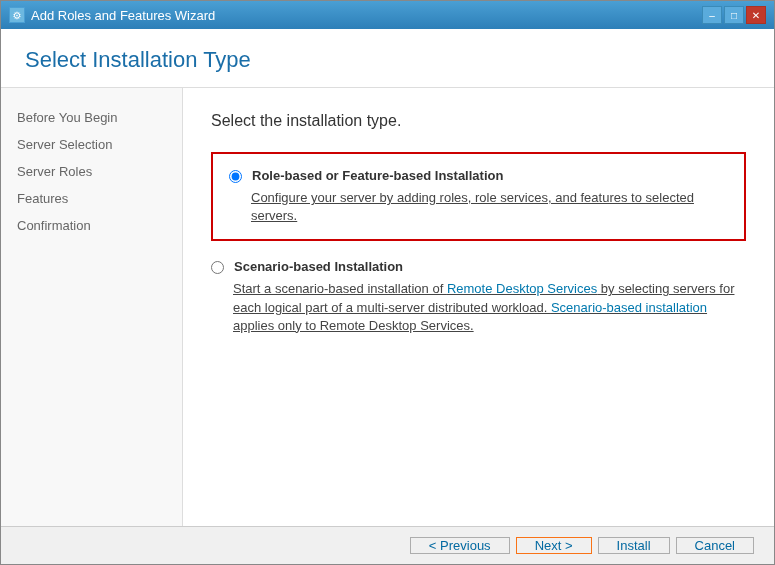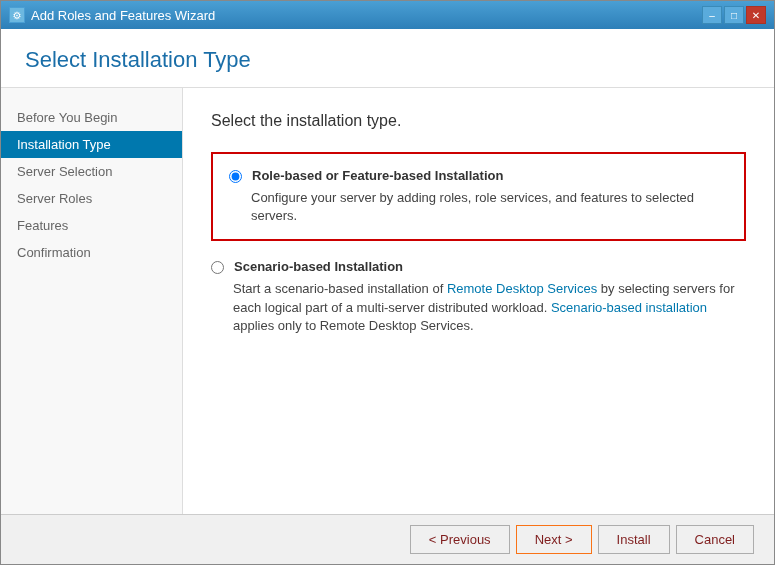--- a/index.html
+++ b/index.html
@@ -190,20 +190,21 @@
       font-weight: bold;
       color: #333;
       font-size: 13px;
     }
 
     .option-desc {
       margin-left: 22px;
       color: #444;
       font-size: 13px;
       line-height: 1.4;
+      text-decoration: underline;
     }
 
     .option-desc.link-text {
       color: #444;
     }
 
     .option-desc .link {
       color: #0078ae;
     }
 
@@ -218,26 +219,26 @@
       border-top: 1px solid #ccc;
       padding: 10px 20px;
       display: flex;
       justify-content: flex-end;
       align-items: center;
       gap: 6px;
       flex-shrink: 0;
     }
 
     .footer-btn {
-      padding: 6px 18px;
+      padding: 0 18px;
       font-size: 13px;
       cursor: pointer;
       border: 1px solid #adadad;
       background: #f0f0f0;
-      color: #7f1d1d;
+      color: #0369a1;
       min-width: 70px;
     }
 
     .footer-btn.primary {
       background: #f0f0f0;
       border: 1px solid #f97316;
     }
   </style>
 </head>
 <body>
@@ -260,23 +261,20 @@
 
     <div class="wizard-header">
       <div class="wizard-title">Select Installation Type</div>
     </div>
 
     <div class="wizard-body">
 
       <div class="sidebar">
         <div class="sidebar-item inactive">
           <span>Before You Begin</span>
-        </div>
-        <div class="sidebar-item active">
-          <span>Installation Type</span>
         </div>
         <div class="sidebar-item inactive">
           <span>Server Selection</span>
         </div>
         <div class="sidebar-item inactive">
           <span>Server Roles</span>
         </div>
         <div class="sidebar-item inactive">
           <span>Features</span>
         </div>

